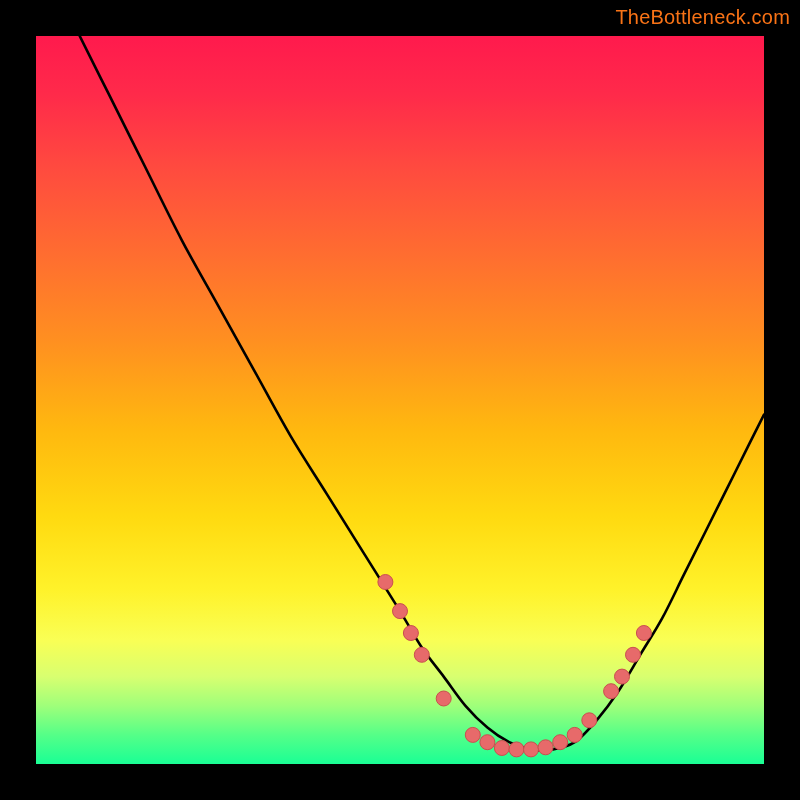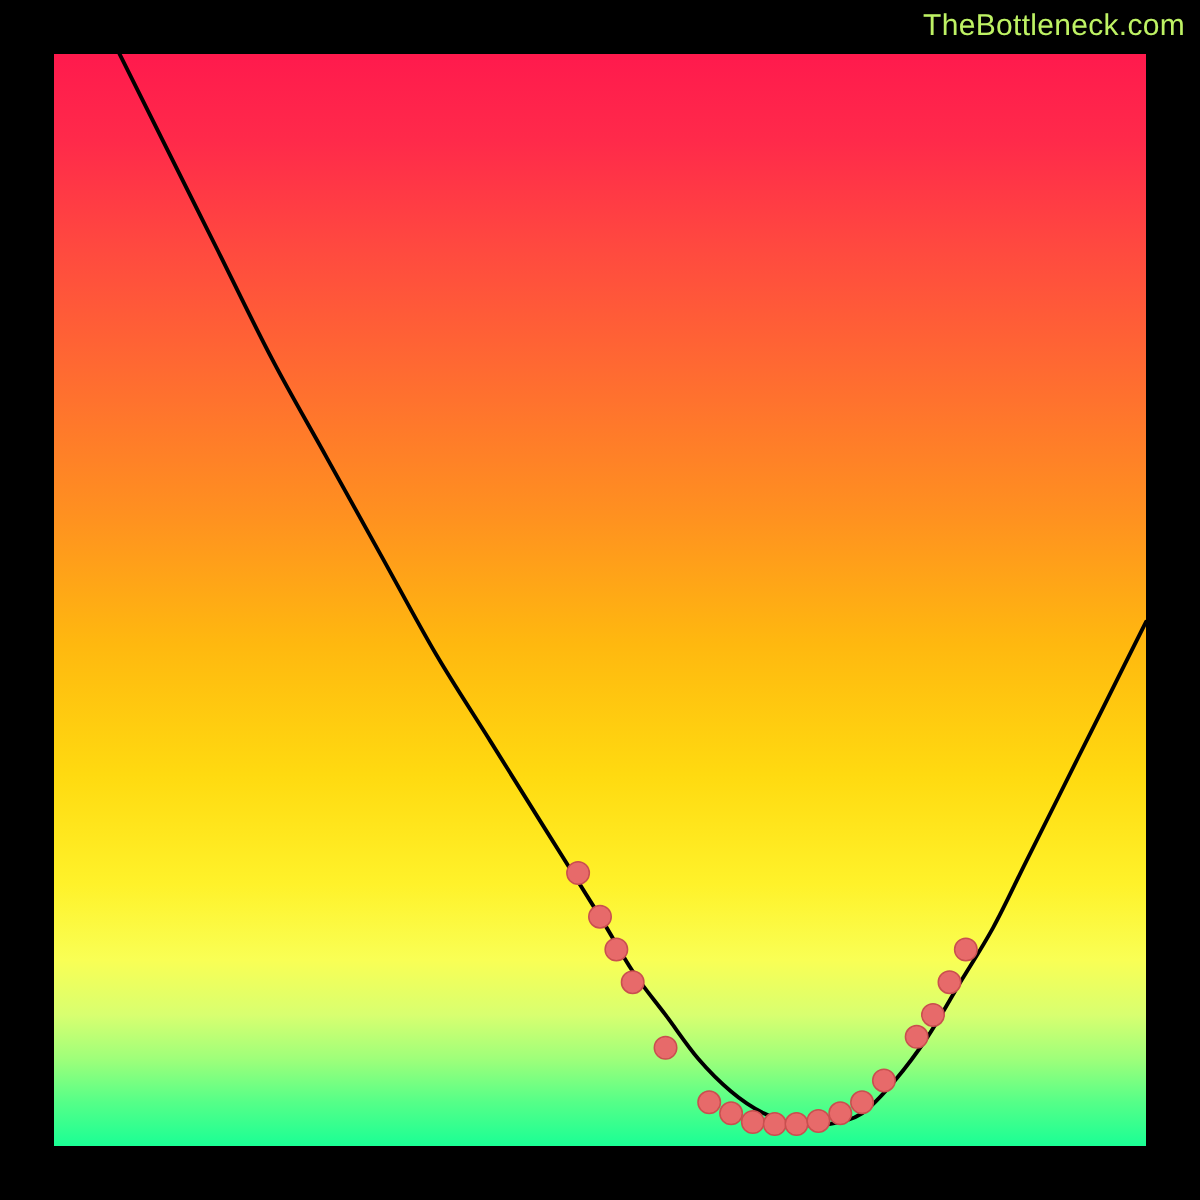--- a/index.html
+++ b/index.html
@@ -39,21 +39,21 @@
       #d8ff70 88%,
       #9fff7a 92%,
       #55ff88 96%,
       #1aff95 100%
     );
   }
   .watermark {
     position: absolute;
     top: 6px;
     right: 10px;
-    color: #bef264;
+    color: #f97316;
     font-size: 20px;
     letter-spacing: 0.2px;
     font-weight: 500;
     user-select: none;
   }
   svg.curve {
     position: absolute;
     left: 0;
     top: 0;
     width: 728px;

